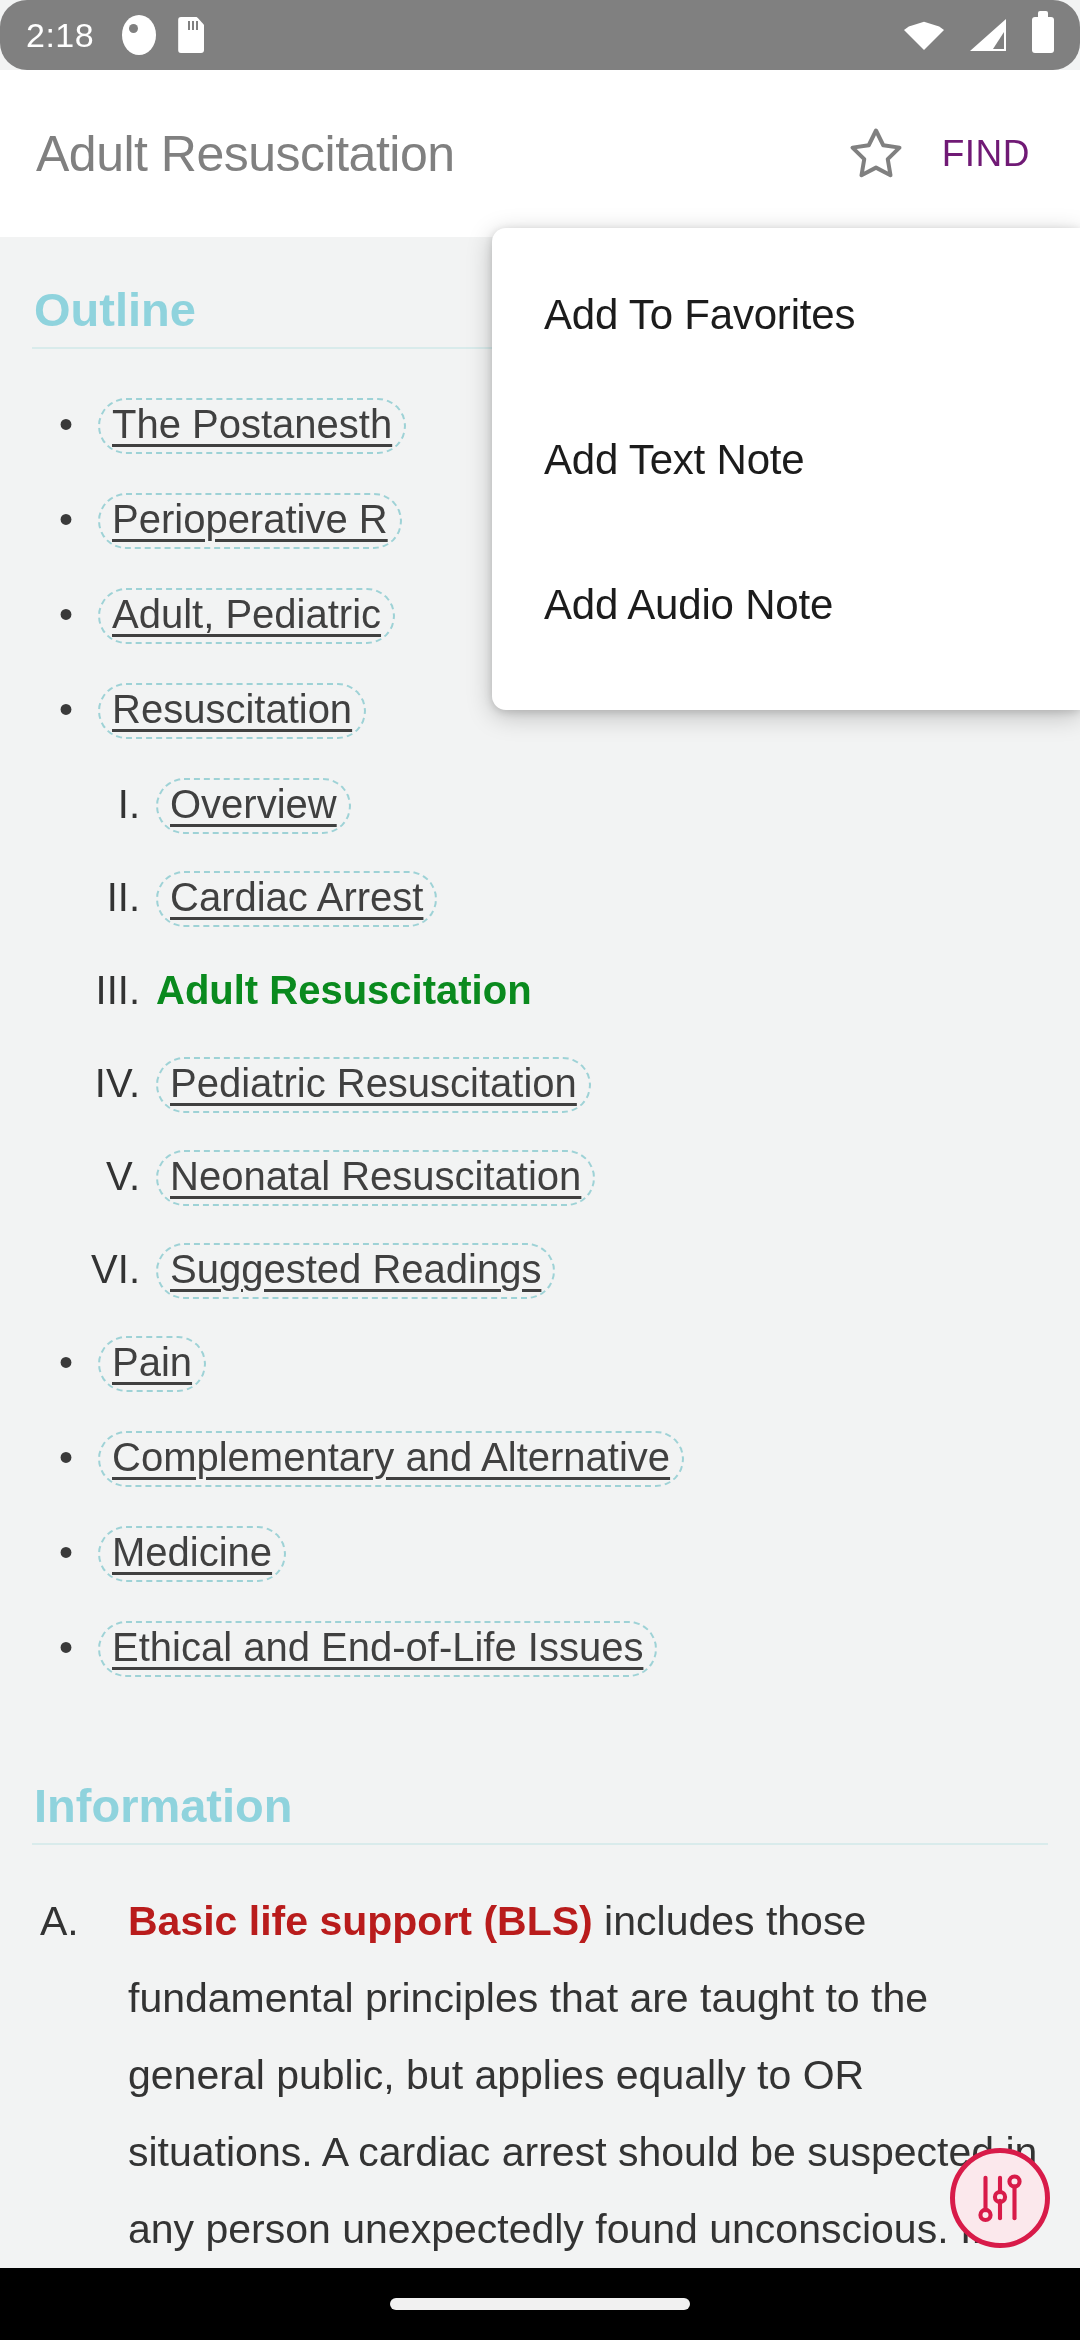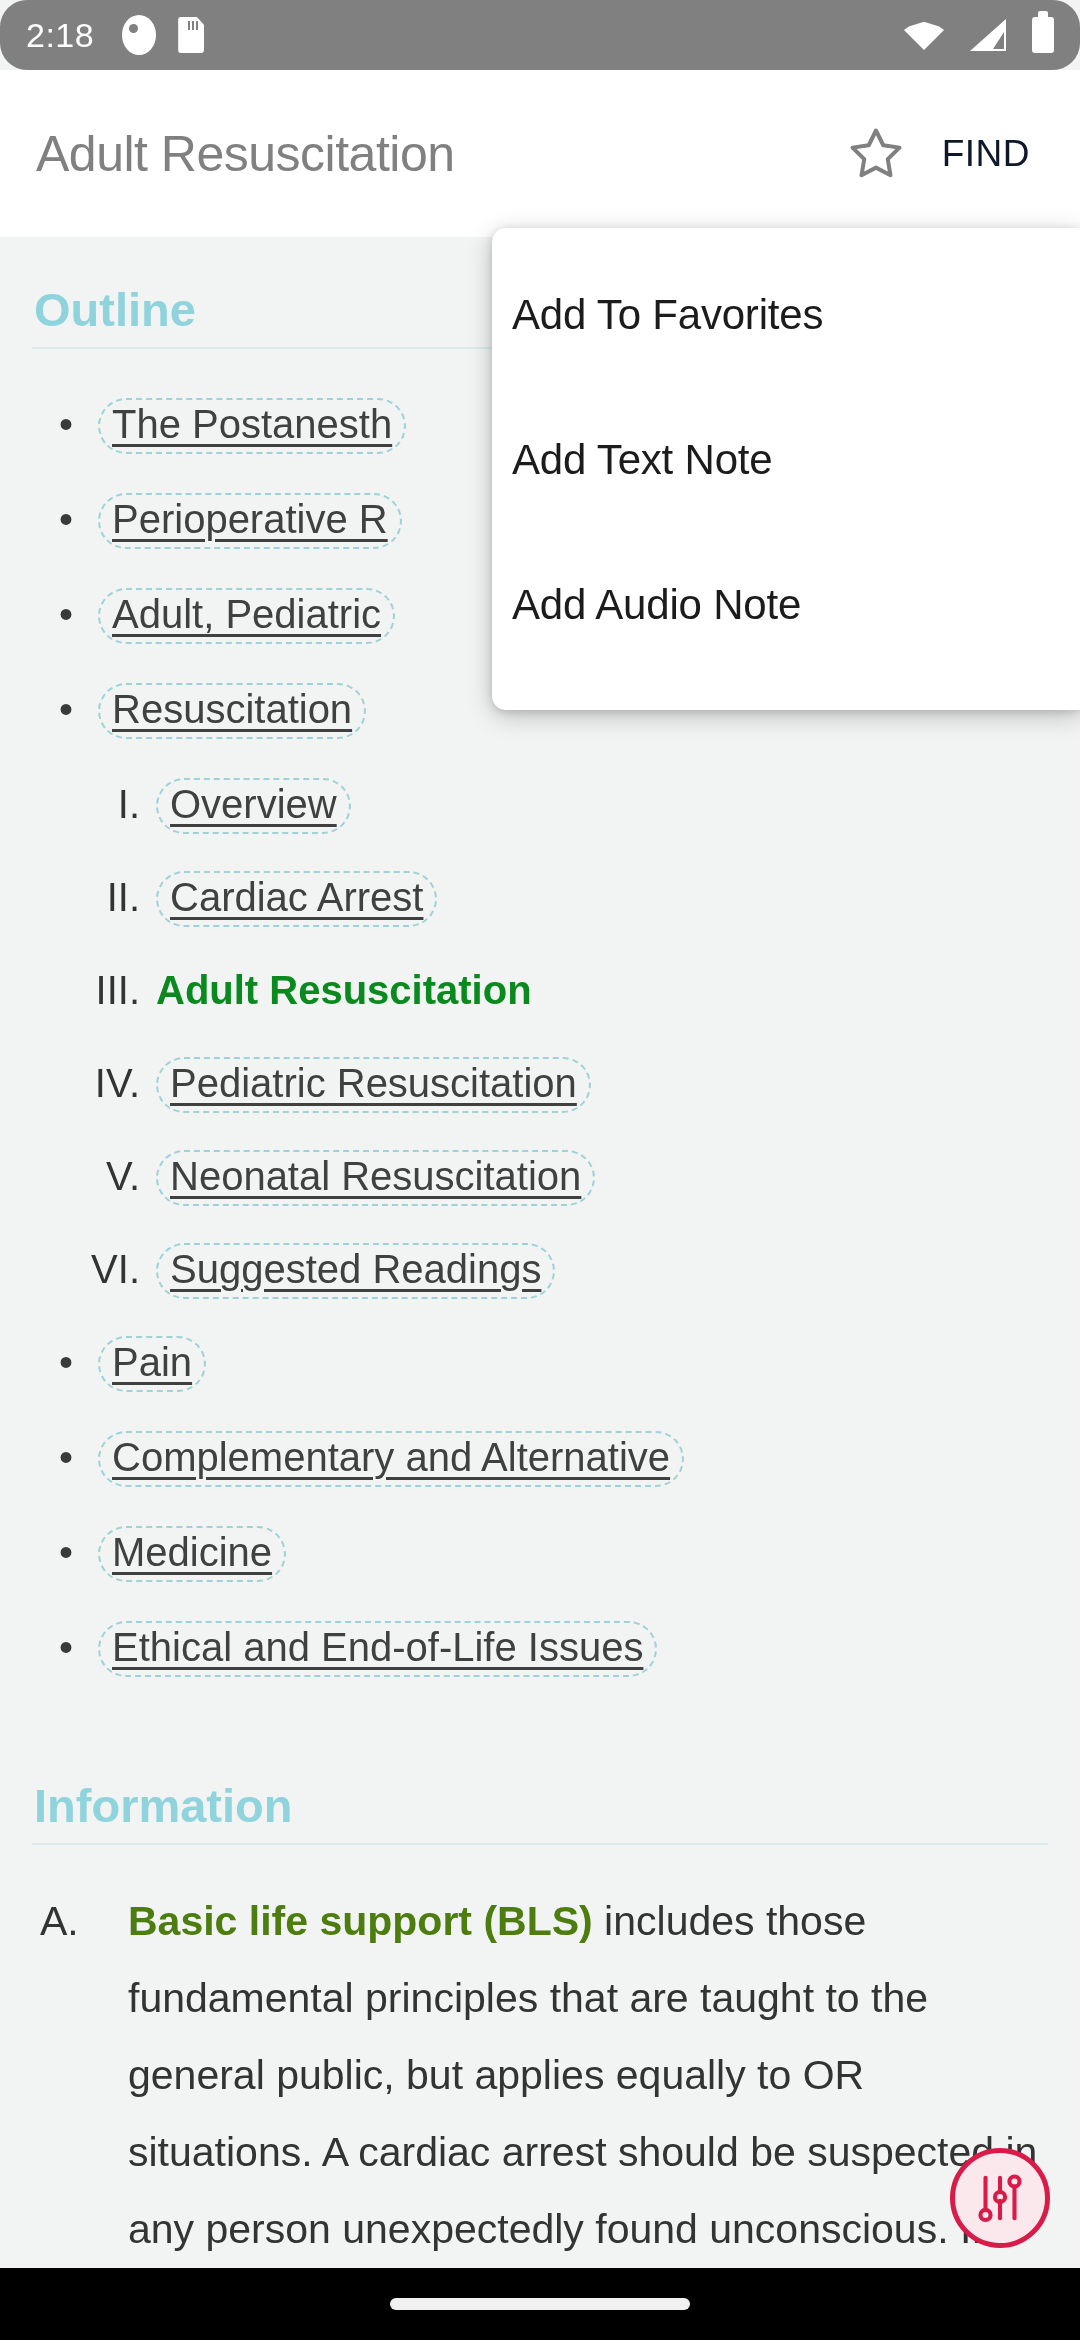--- a/index.html
+++ b/index.html
@@ -46,21 +46,21 @@
       background:#fff; border-radius:2px 2px 0 0; }
 
   
   #appbar {
     position:absolute; top:70px; left:0; width:1080px; height:167px;
     background:#ffffff; display:flex; align-items:center; padding:0 36px;
   }
   #appbar-title { font-size:50px; color:#808080; letter-spacing:-0.5px; white-space:nowrap; }
   #appbar-spacer { flex:1 1 auto; }
   #favorite-btn { width:80px; height:80px; display:flex; align-items:center; justify-content:center; }
-  #find-btn { font-size:37px; color:#0f172a; padding:8px 14px 8px 26px; letter-spacing:.5px; }
+  #find-btn { font-size:37px; color:#701a75; padding:8px 14px 8px 26px; letter-spacing:.5px; }
 
   
   #content {
     position:absolute; top:237px; left:0; width:1080px; height:2033px;
     background:#f2f3f3; padding:0 32px; overflow:hidden;
   }
 
   .section-head {
     font-size:47px; font-weight:bold; color:#8fd3dd;
     padding-top:45px; padding-bottom:10px; padding-left:2px;
@@ -101,32 +101,32 @@
 
   ol.alpha { list-style:none; margin-top:38px; }
   ol.alpha > li {
     position:relative; padding-left:96px;
     font-size:41px; line-height:77px; color:#333;
   }
   ol.alpha > li > .al {
     position:absolute; left:8px; top:0; width:64px; text-align:left;
     font-size:41px; line-height:77px; color:#333;
   }
-  .para b { font-weight:bold; color:#4d7c0f; }
+  .para b { font-weight:bold; color:#b91c1c; }
 
   
   #popup-menu {
     position:absolute; left:492px; top:228px; width:588px; height:482px;
     background:#ffffff; border-radius:14px 0 0 14px;
     box-shadow:0 6px 26px rgba(0,0,0,.22), 0 2px 8px rgba(0,0,0,.14);
     padding:14px 0; z-index:40;
   }
   .menu-item {
     height:145px; display:flex; align-items:center;
-    padding:0 20px; font-size:42px; color:#1c1c1c; letter-spacing:-.2px;
+    padding:0 52px; font-size:42px; color:#1c1c1c; letter-spacing:-.2px;
   }
 
   
   #fab {
     position:absolute; left:950px; top:2148px; width:100px; height:100px;
     border-radius:50%; background:#fbe8ec; border:5px solid #d81b49;
     display:flex; align-items:center; justify-content:center; z-index:30;
   }
 
   

